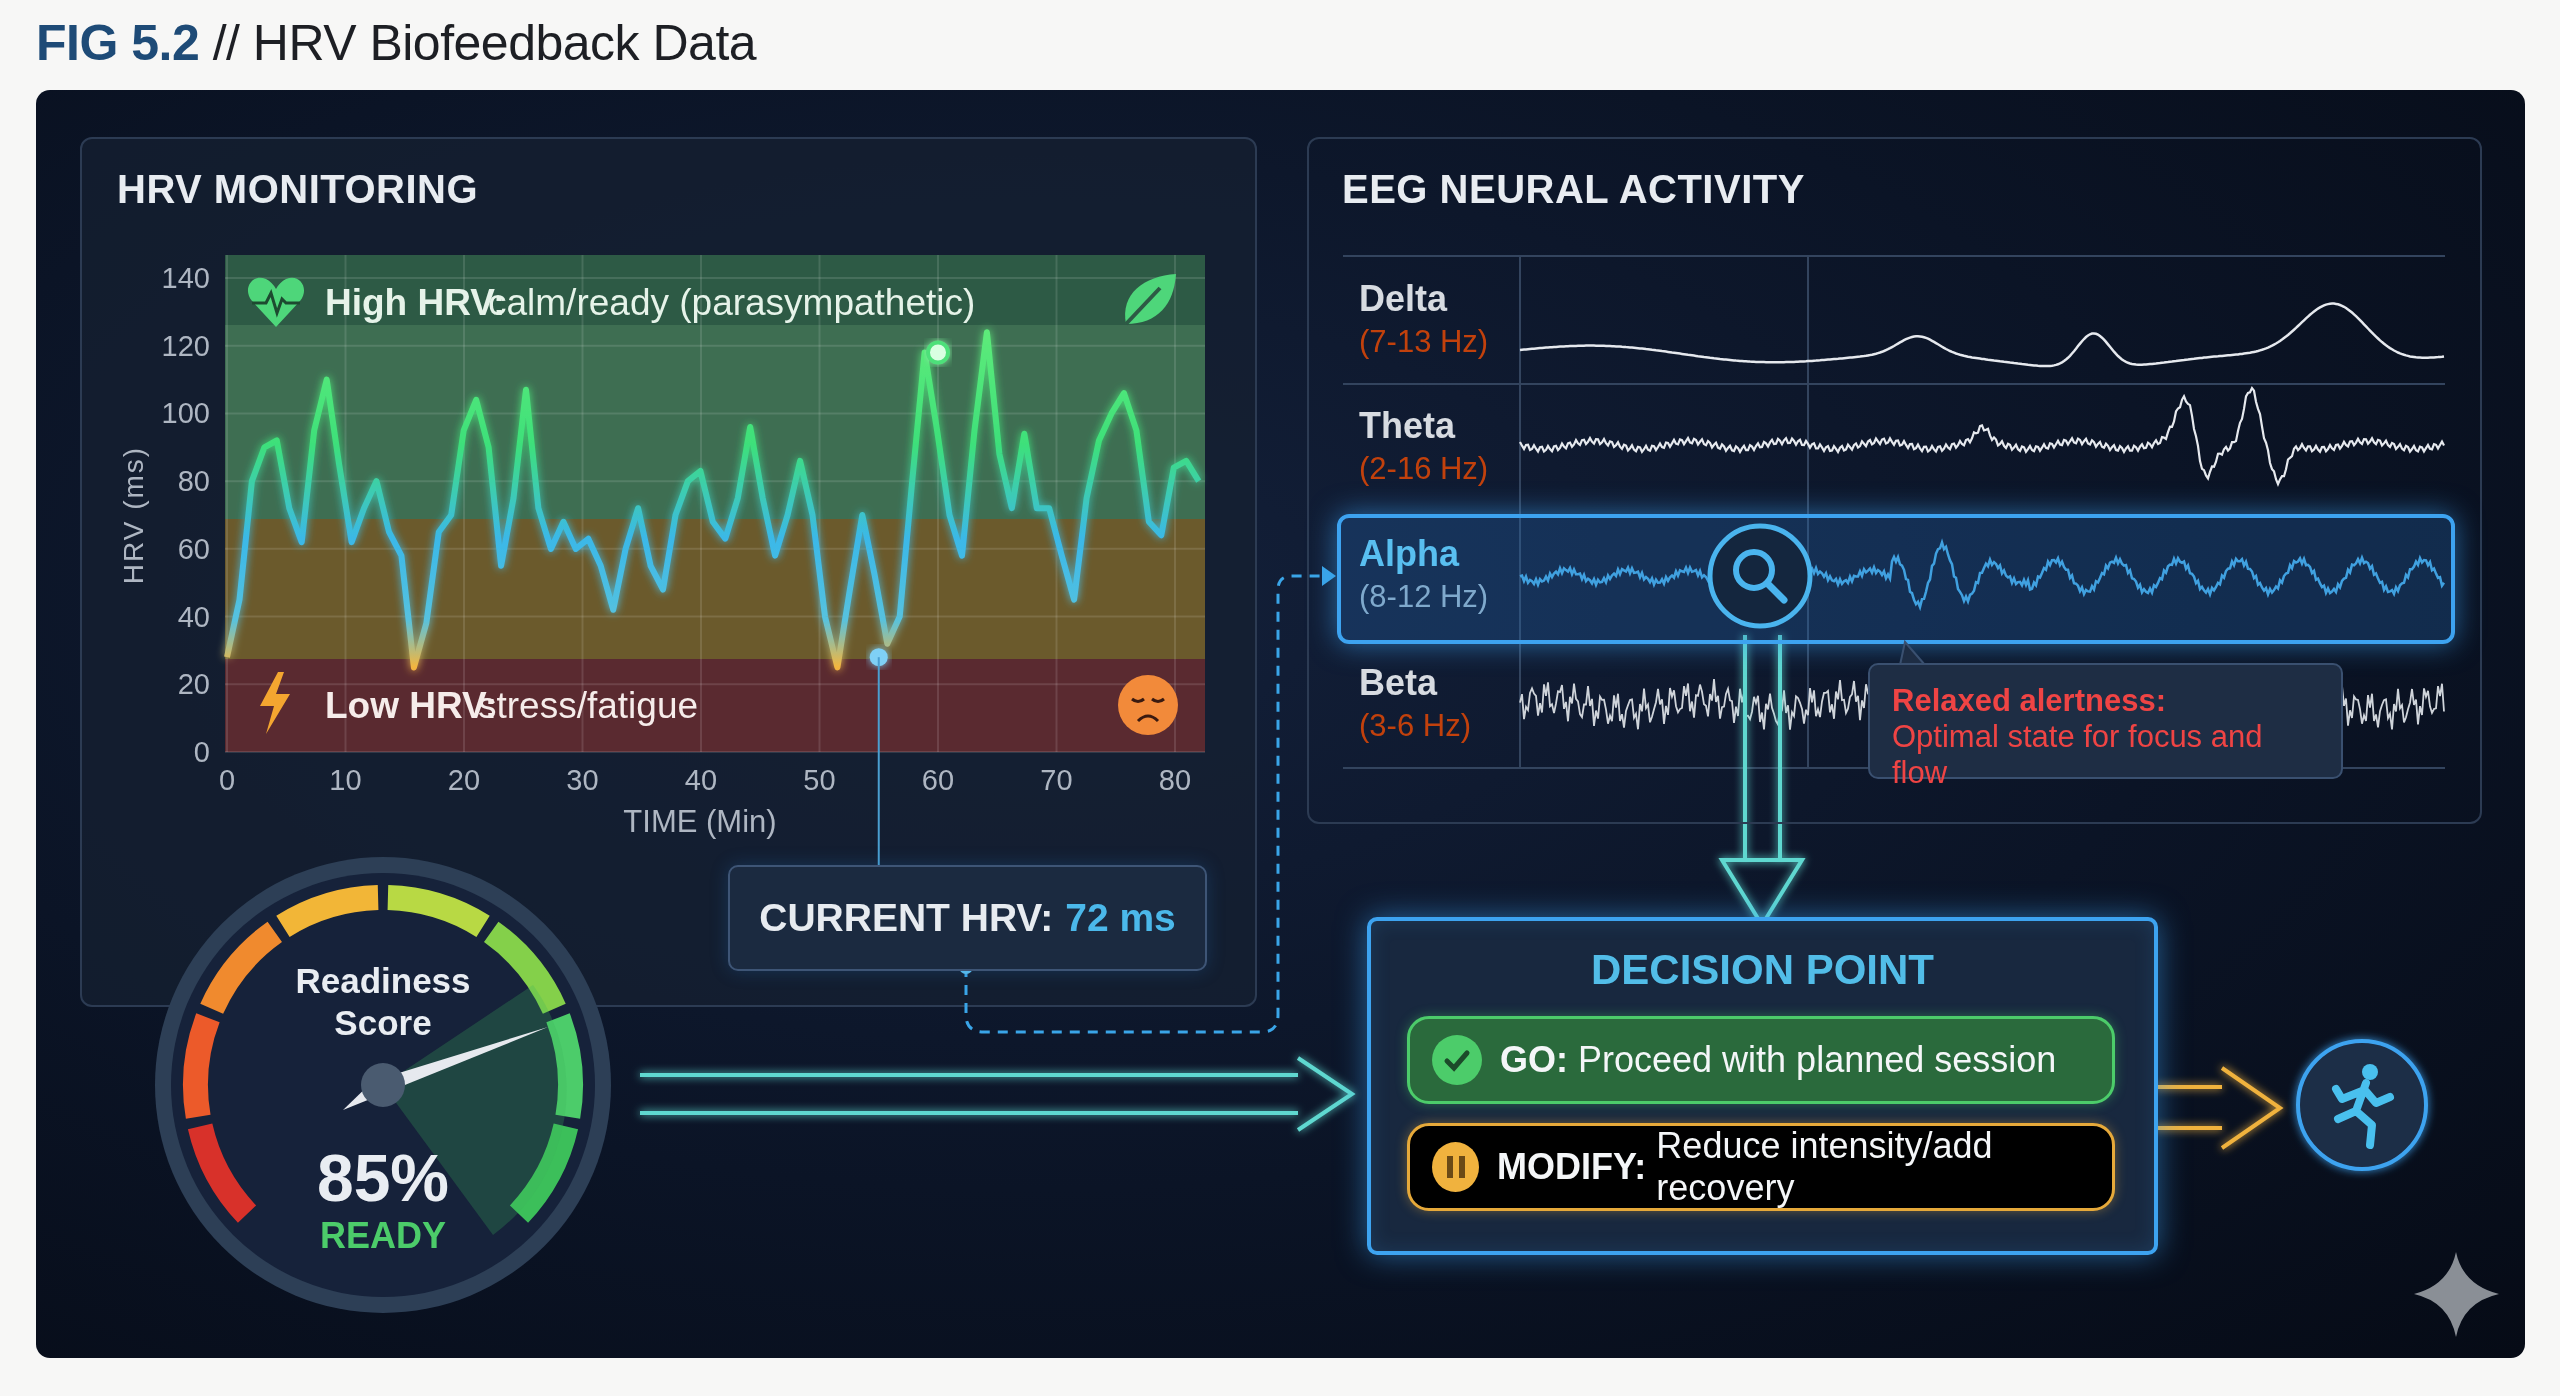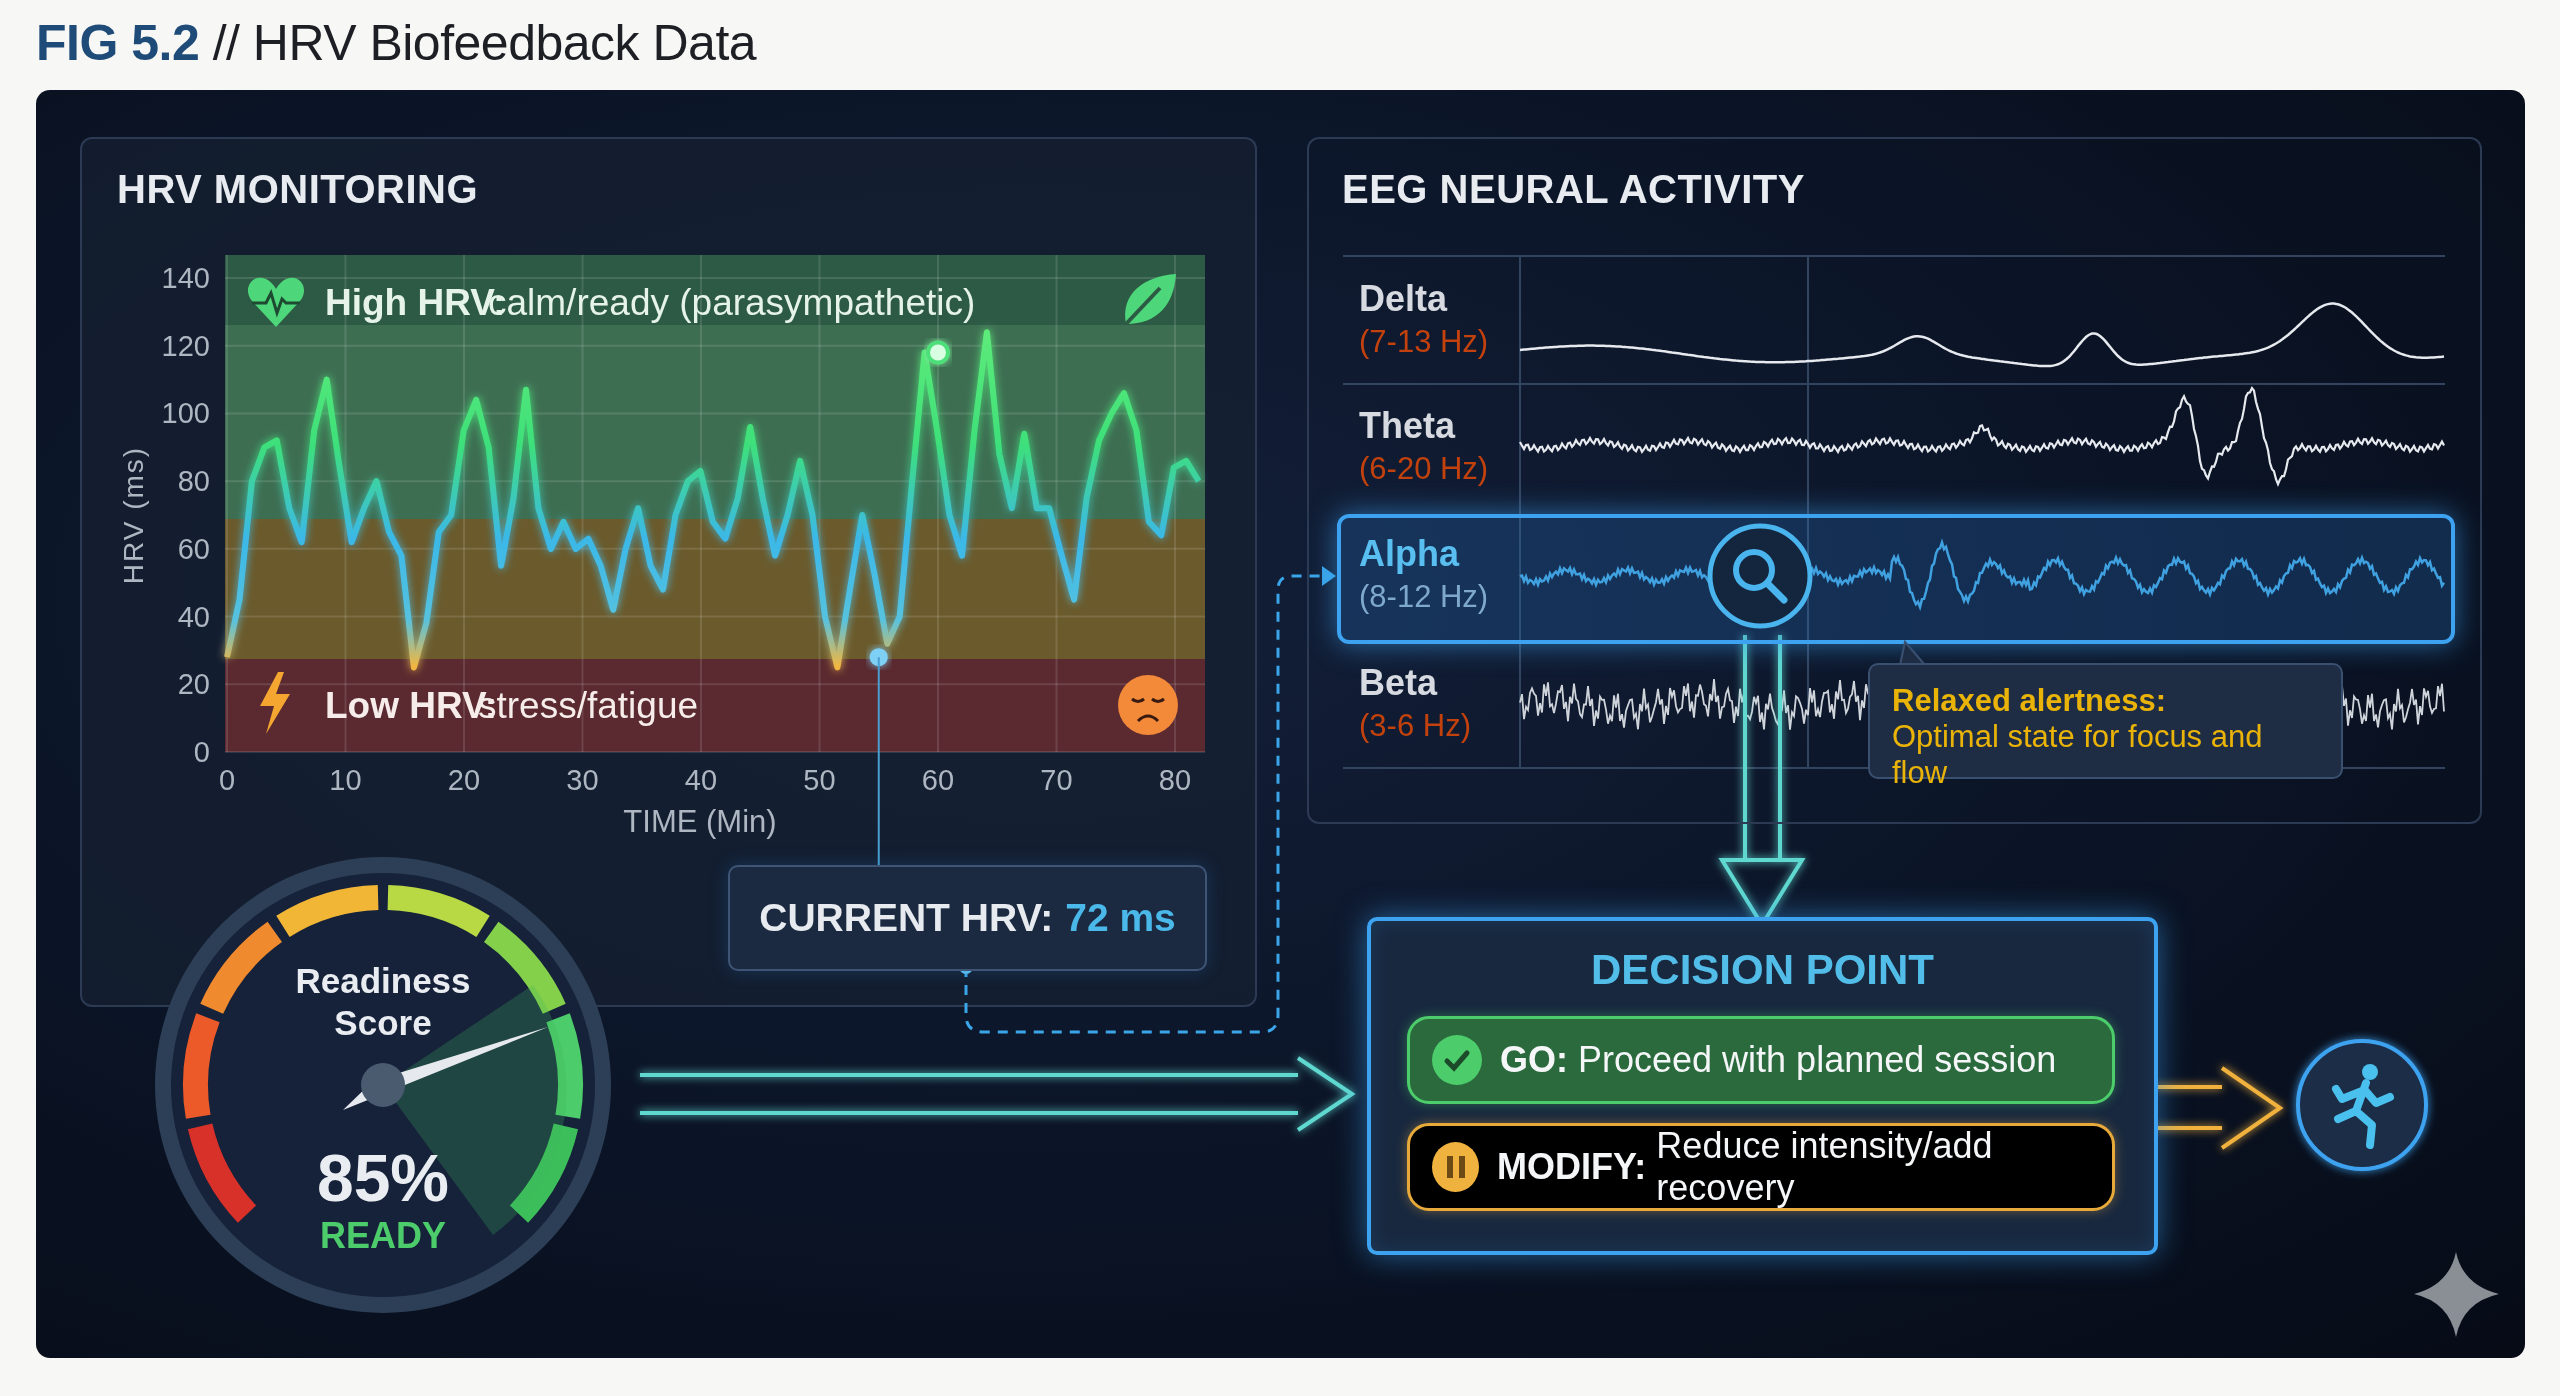--- a/index.html
+++ b/index.html
@@ -13,21 +13,21 @@
   .tick { fill:#aeb6c2; font-size:29px; font-family:"Liberation Sans", sans-serif; }
   .current-box { position:absolute; left:728px; top:865px; width:475px; height:102px; border:2px solid #3e5576; border-radius:10px; background:#1b2a40; box-shadow:0 0 18px rgba(40,120,200,0.25); display:flex; align-items:center; justify-content:center; font-size:39px; font-weight:bold; color:#e7ebf0; }
   .current-box .val { color:#4bb8ea; margin-left:12px; }
   .decision { position:absolute; left:1367px; top:917px; width:783px; height:330px; border:4px solid #3da3f0; border-radius:10px; background:#18283f; box-shadow:0 0 30px rgba(60,160,240,0.55), inset 0 0 20px rgba(60,160,240,0.15); }
   .decision-title { position:absolute; left:0; right:0; top:25px; text-align:center; font-size:42px; font-weight:bold; color:#52bde8; }
   .opt { position:absolute; left:36px; width:702px; height:82px; border-radius:22px; display:flex; align-items:center; font-size:36px; color:#f4f6f8; }
   .opt-go { top:95px; background:#2a6a3c; border:3px solid #4ccc6a; box-shadow:0 0 12px rgba(76,204,106,0.4); }
   .opt-mod { top:202px; background:#000000; border:3px solid #e6a93a; box-shadow:0 0 12px rgba(230,169,58,0.4); }
   .opt .ico { width:50px; height:50px; border-radius:50%; margin:0 18px 0 22px; display:flex; align-items:center; justify-content:center; }
   .opt b { margin-right:10px; }
-  .tooltip { position:absolute; left:1868px; top:663px; width:475px; height:116px; background:#1e2d44; border:2px solid #3a5070; border-radius:10px; color:#eab308; padding:18px 22px; box-sizing:border-box; }
+  .tooltip { position:absolute; left:1868px; top:663px; width:475px; height:116px; background:#1e2d44; border:2px solid #3a5070; border-radius:10px; color:#ef4444; padding:18px 22px; box-sizing:border-box; }
   .tooltip .t1 { font-size:31px; font-weight:bold; }
   .tooltip .t2 { font-size:31px; }
   .eeg-label { position:absolute; left:1359px; color:#d7dbe1; }
   .eeg-label .n { font-size:36px; font-weight:bold; display:block; }
   .eeg-label .f { font-size:31px; color:#c2410c; display:block; margin-top:4px; }
   .gauge-text { position:absolute; text-align:center; color:#e9edf2; }
 </style>
 </head>
 <body>
 
@@ -202,21 +202,21 @@
 <div class="panel" style="left:1307px; top:137px; width:1171px; height:683px; z-index:-0; background:transparent;"></div>
 <div class="panel-title" style="left:1342px; top:167px;">EEG NEURAL ACTIVITY</div>
 <div style="position:absolute; left:1337px; top:514px; width:1110px; height:122px; border:4px solid #3da3f0; border-radius:12px; background:rgba(40,110,190,0.28); box-shadow:0 0 28px rgba(60,160,240,0.6);"></div>
 
 <div class="eeg-label" style="top:278px;">
     <span class="n">Delta</span>
     <span class="f">(7-13 Hz)</span>
   </div>
 <div class="eeg-label" style="top:405px;">
     <span class="n">Theta</span>
-    <span class="f">(6-20 Hz)</span>
+    <span class="f">(2-16 Hz)</span>
   </div>
 <div class="eeg-label" style="top:533px;">
     <span class="n" style="color:#59bff0">Alpha</span>
     <span class="f" style="color:#7fa9cc">(8-12 Hz)</span>
   </div>
 <div class="eeg-label" style="top:662px;">
     <span class="n">Beta</span>
     <span class="f">(3-6 Hz)</span>
   </div>
 

